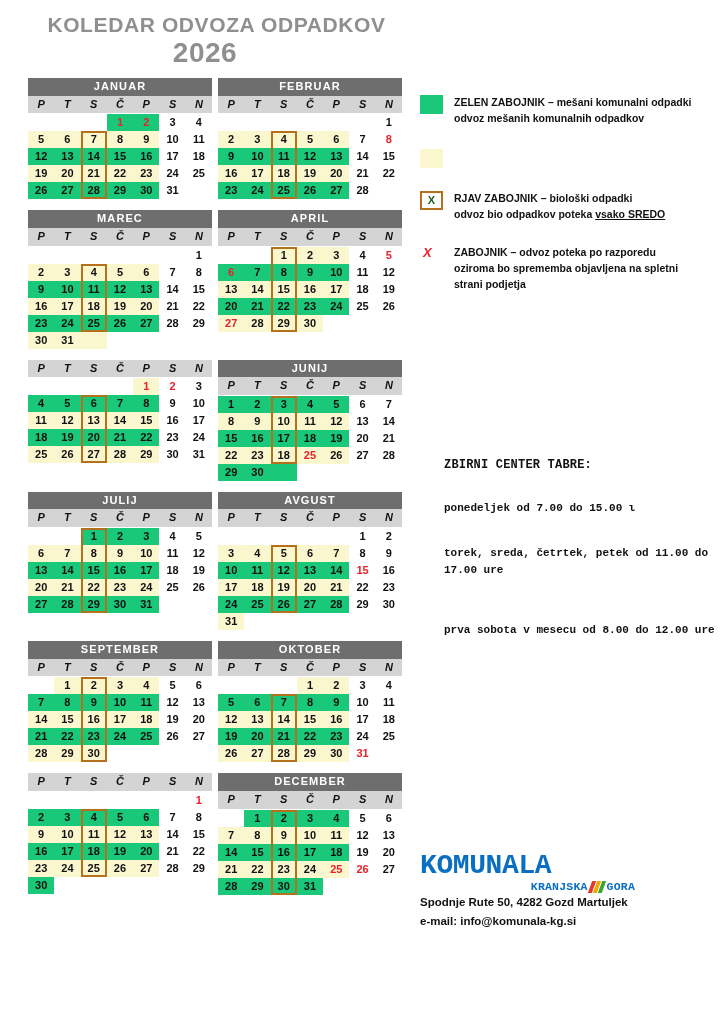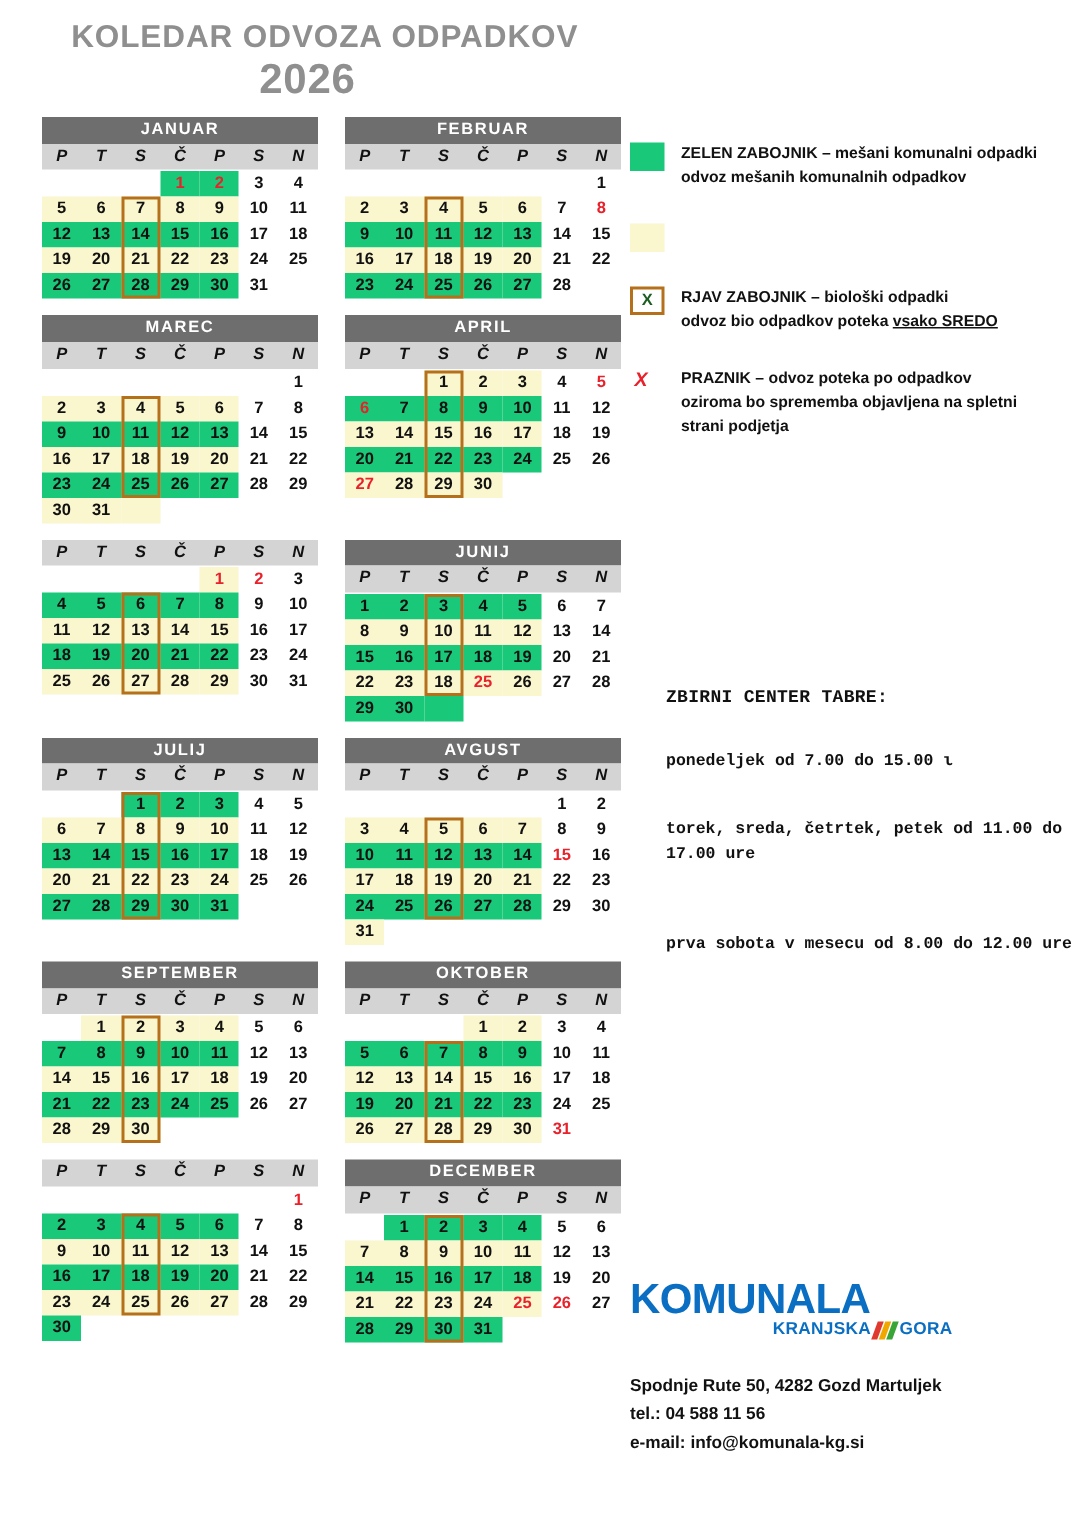--- a/index.html
+++ b/index.html
@@ -45,21 +45,21 @@
 
   
   #calendars {
     position: absolute;
     left: 28px;
     top: 78px;
     width: 386px;
   }
   .month-row {
     display: flex;
-    gap: 18px;
+    gap: 6px;
     margin-bottom: 11px;
   }
   .month {
     width: 184px;
   }
   .month-name {
     background: #6e6e6e;
     color: #ffffff;
     font-size: 11px;
     font-weight: bold;
@@ -198,21 +198,21 @@
 
   
   #brand-block {
     position: absolute;
     left: 420px;
     top: 852px;
     width: 292px;
   }
   #logo {
     position: relative;
-    margin-bottom: 22px;
+    font-family: Liberation Mono, monospace;
   }
   #logo-main {
     font-size: 28px;
     font-weight: bold;
     letter-spacing: -0.4px;
     color: #0a6fc2;
     line-height: 1;
   }
   #logo-sub-row {
     display: flex;
@@ -1038,21 +1038,21 @@
       <div class="legend-text">
         <div>RJAV ZABOJNIK – biološki odpadki</div>
         <div><span>odvoz bio odpadkov poteka </span><span class="u">vsako SREDO</span></div>
       </div>
     </div>
     <div class="legend-item">
       <div class="swatch-wrap">
         <div class="swatch redx">X</div>
       </div>
       <div class="legend-text">
-        <div>PRAZNIK – odvoz poteka po odpadkov</div>
+        <div>ZABOJNIK – odvoz poteka po razporedu</div>
         <div>oziroma bo sprememba objavljena na spletni</div>
         <div>strani podjetja</div>
       </div>
     </div>
   </div>
 
 <div id="info-block">
   <div id="info-title">ZBIRNI CENTER TABRE:</div>
   <div class="info-line">ponedeljek od 7.00 do 15.00 ι</div>
   <div class="info-line">torek, sreda, četrtek, petek od 11.00 do 17.00 ure</div>
@@ -1067,15 +1067,14 @@
       <span class="logo-sub-text">KRANJSKA</span>
       <span id="logo-slashes">
         <i style="background:#e03a2f"></i>
           <i style="background:#f0a800"></i>
           <i style="background:#3aa537"></i>
       </span>
       <span class="logo-sub-text">GORA</span>
     </div>
   </div>
   <div class="contact-line">Spodnje Rute 50, 4282 Gozd Martuljek</div>
-  <div class="contact-line">tel.: 04 588 11 56</div>
   <div class="contact-line">e-mail: info@komunala-kg.si</div>
 </div>
 
 </body></html>

